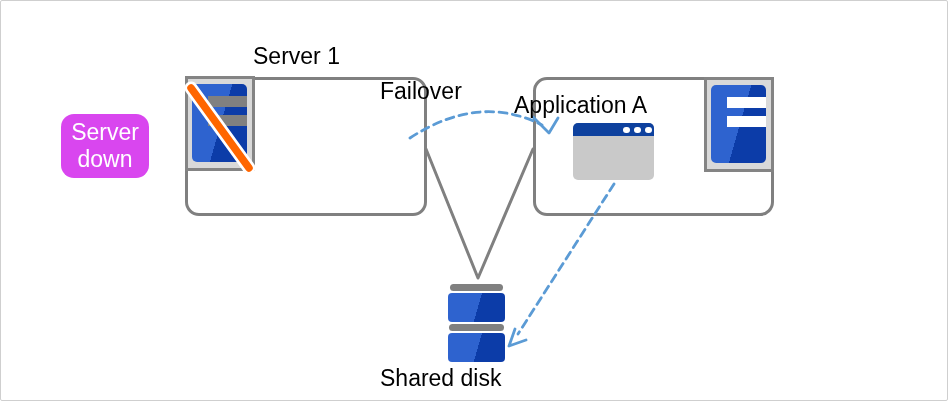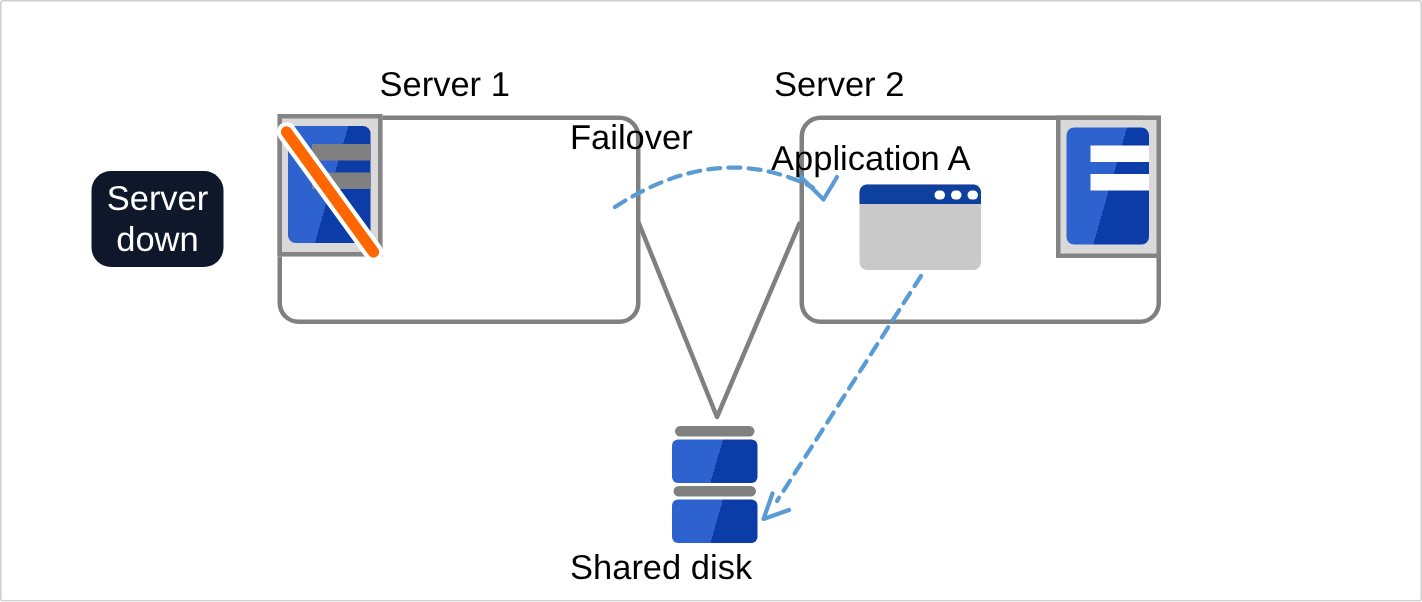--- a/index.html
+++ b/index.html
@@ -24,21 +24,21 @@
   .lbl-server1{left:252px;top:42px;}
   .lbl-server2{left:515px;top:42px;}
   .lbl-failover{left:379px;top:77px;}
   .lbl-app{left:513px;top:91px;}
   .lbl-disk{left:379px;top:364px;}
   
   .badge{
     position:absolute;left:60px;top:113px;
     width:88px;height:64px;
     box-sizing:border-box;
-    background:#0f172a;
+    background:#d946ef;
     border-radius:13px;
     color:#fff;font-size:23px;line-height:27px;
     text-align:center;
     display:flex;align-items:center;justify-content:center;
   }
   
   .box{
     position:absolute;
     box-sizing:border-box;
     width:242px;height:139px;
@@ -158,18 +158,17 @@
   <div class="disk">
     <div class="cap c1"></div>
     <div class="platter p1"></div>
     <div class="cap c2"></div>
     <div class="platter p2"></div>
   </div>
 
   <div class="badge">Server down</div>
 
   <div class="lbl lbl-server1">Server 1</div>
-  <div class="lbl lbl-server2">Server 2</div>
   <div class="lbl lbl-failover">Failover</div>
   <div class="lbl lbl-disk">Shared disk</div>
   <div class="lbl lbl-app">Application A</div>
 
 </div>
 
 </body></html>

